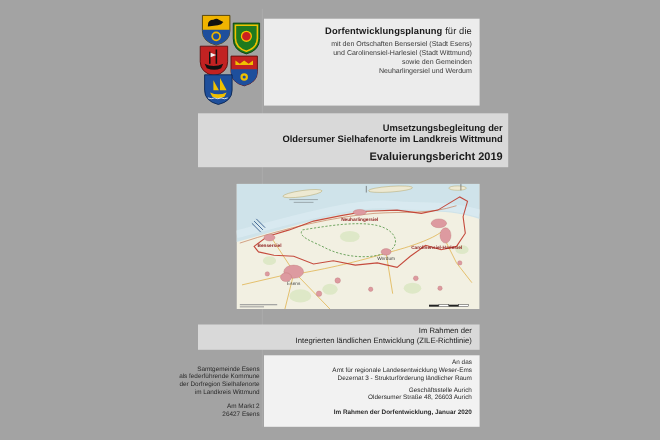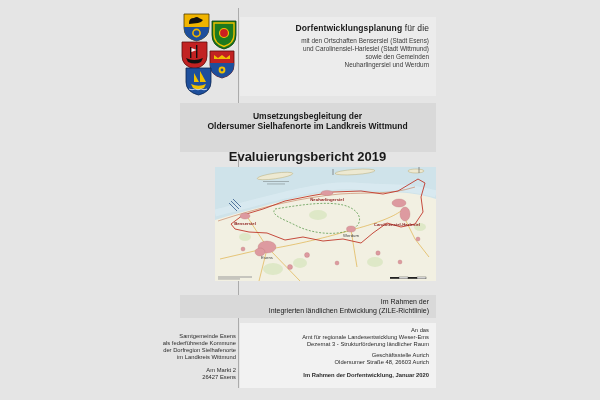--- a/index.html
+++ b/index.html
@@ -1,28 +1,28 @@
 <!DOCTYPE html>
 <html><head>
 <meta charset="utf-8">
 <style>
   html,body{margin:0;padding:0;background:#ffffff;}
-  .canvas{position:relative;width:600px;height:400px;background:#e5e5e5;overflow:hidden;
+  .canvas{position:relative;width:600px;height:400px;background:#a3a3a3;overflow:hidden;
           font-family:"Liberation Sans",sans-serif;color:#1a1a1a;}
   .vline{position:absolute;left:238px;top:8px;width:1px;height:380px;background:#ababab;}
   .crest{position:absolute;}
   .box{position:absolute;text-align:right;box-sizing:border-box;}
   .header-box{left:240px;top:17px;width:196px;height:79px;background:#ececec;padding:6px 7px 0 4px;}
   .header-title{font-size:8.5px;font-weight:bold;line-height:10px;letter-spacing:.1px;}
   .header-title .normal{font-weight:normal;}
   .header-sub{margin-top:4px;font-size:6.4px;line-height:8px;color:#3a3a3a;}
-  .title-box{left:180px;top:103px;width:256px;height:49px;background:#d9d9d9;
-             padding:8px 5px 0 4px;font-weight:bold;text-align:center;}
+  .title-box{left:180px;top:103px;width:282px;height:49px;background:#d9d9d9;
+             padding:8px 5px 0 4px;font-weight:bold;}
   .title-box .t1{font-size:8.5px;line-height:10px;}
-  .title-box .t2{font-size:13px;line-height:10px;margin-top:21px;}
+  .title-box .t2{font-size:10px;line-height:10px;margin-top:7px;}
   .map-wrap{position:absolute;left:215px;top:167px;width:221px;height:114px;}
   .framework-box{left:180px;top:295px;width:256px;height:23px;background:#d9d9d9;
                  font-size:7px;line-height:8.5px;padding:3px 7px 0 4px;font-weight:normal;}
   .sender{position:absolute;left:146px;top:333px;width:90px;text-align:right;
           font-size:5.8px;line-height:6.9px;color:#2a2a2a;}
   .sender .addr{margin-top:6px;}
   .recipient{position:absolute;left:240px;top:323px;width:196px;height:65px;background:#f2f2f2;
              text-align:right;font-size:5.8px;line-height:6.9px;padding:4px 7px 0 4px;
              box-sizing:border-box;color:#2a2a2a;}
   .recipient .grp{margin-top:4px;}

